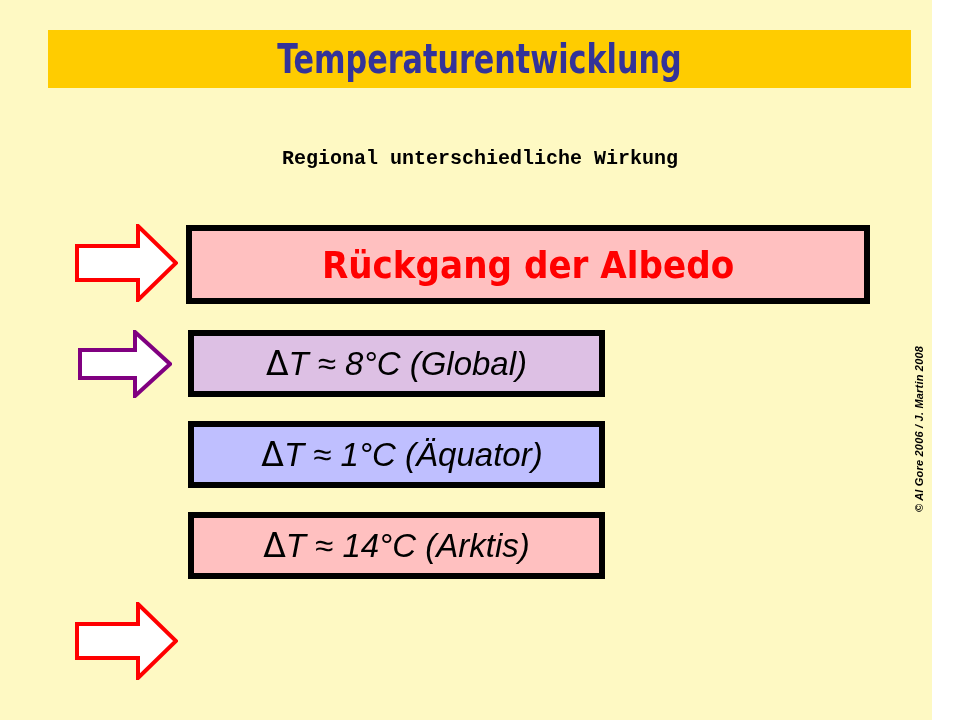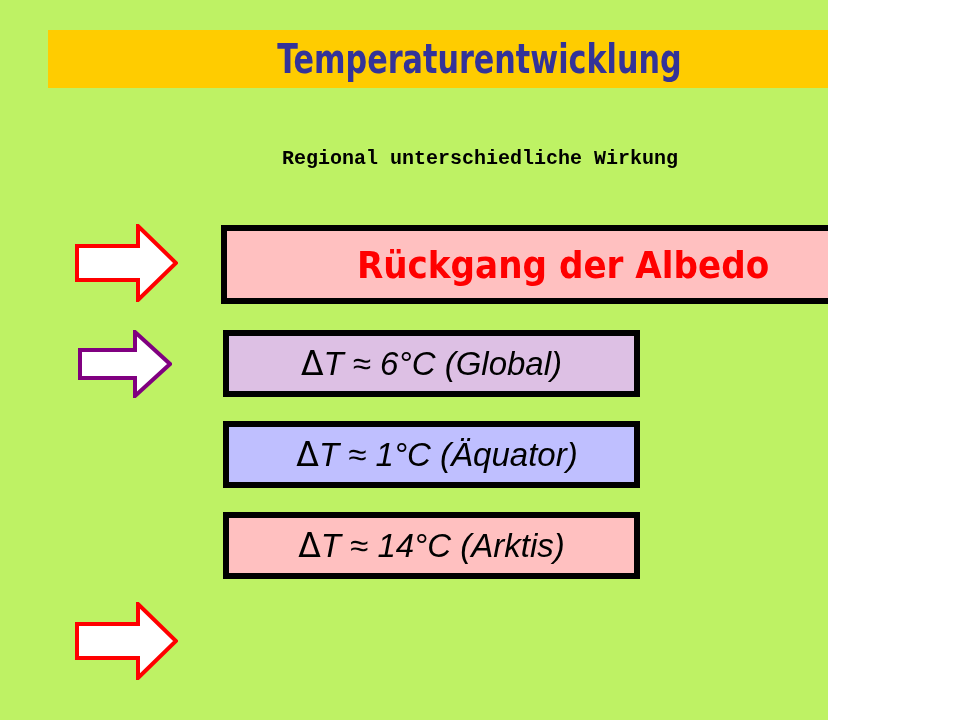--- a/index.html
+++ b/index.html
@@ -2,23 +2,23 @@
 <html><head>
 <meta charset="utf-8">
 <style>
   html, body {
     margin: 0;
     padding: 0;
     background: #ffffff;
   }
   #slide {
     position: relative;
-    width: 828px;
+    width: 932px;
     height: 720px;
-    background: #bef264;
+    background: #fef9c3;
     overflow: hidden;
     font-family: "Liberation Sans", sans-serif;
   }
 
   
   .title-banner {
     position: absolute;
     left: 48px;
     top: 30px;
     width: 863px;
@@ -71,21 +71,20 @@
 
   
   .box {
     position: absolute;
     box-sizing: border-box;
     border: 6px solid #000000;
     display: flex;
     align-items: center;
     justify-content: center;
     white-space: nowrap;
-    margin-left: 35px;
   }
   .box-label { display: block; }
 
   .box-1 {
     left: 186px; top: 225px; width: 684px; height: 79px;
     background: #FFC0C0;
   }
   .box-1 .box-label {
     font-family: "DejaVu Sans", sans-serif;
     font-size: 38px;
@@ -185,21 +184,21 @@
     <svg width="103" height="78" viewBox="0 0 103 78" xmlns="http://www.w3.org/2000/svg">
       <polygon points="2,22 63,22 63,2 101,39 63,76 63,56 2,56" fill="#FFFFFF" stroke="#FF0000" stroke-width="4" stroke-linejoin="miter"></polygon>
     </svg>
   </div>
 
   <div class="box box-1">
     <span class="box-label">Rückgang der Albedo</span>
   </div>
 
   <div class="box box-2">
-    <span class="box-label"><span class="delta">Δ</span><span>T ≈ 6°C (Global)</span></span>
+    <span class="box-label"><span class="delta">Δ</span><span>T ≈ 8°C (Global)</span></span>
   </div>
 
   <div class="box box-3">
     <span class="box-label"><span class="delta">Δ</span><span>T ≈ 1°C (Äquator)</span></span>
   </div>
 
   <div class="box box-4">
     <span class="box-label"><span class="delta">Δ</span><span>T ≈ 14°C (Arktis)</span></span>
   </div>
 

